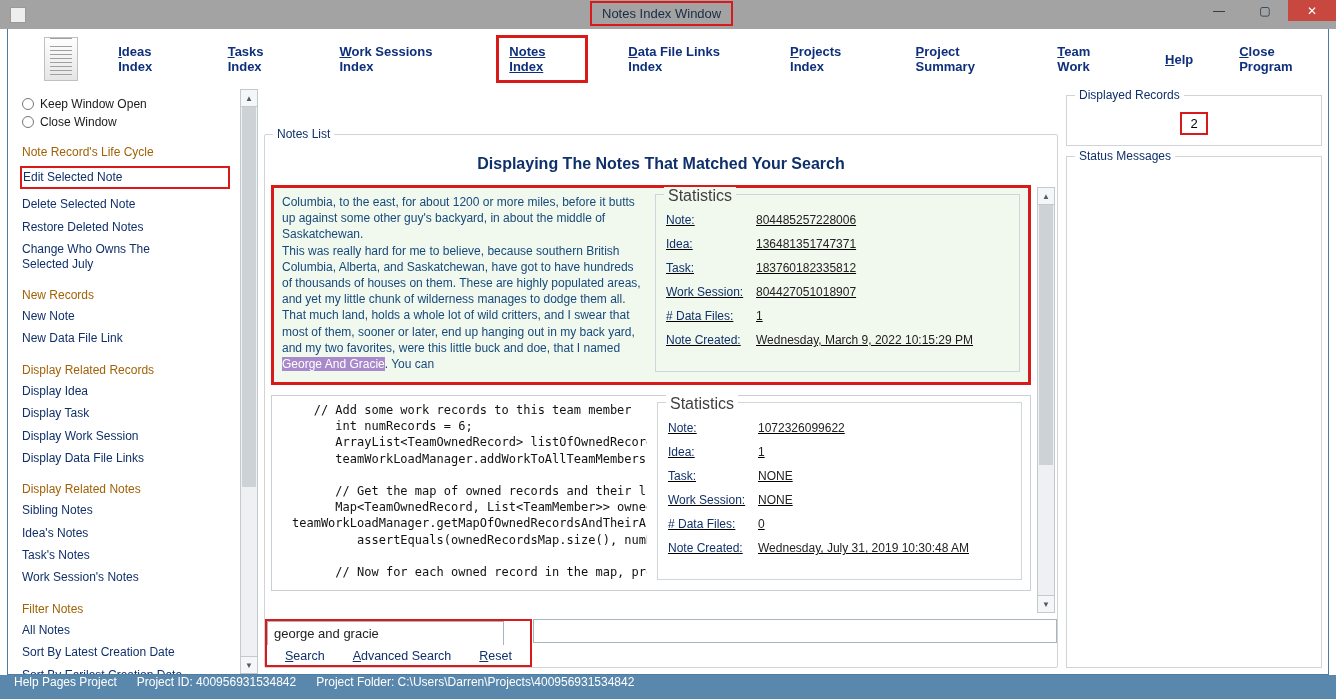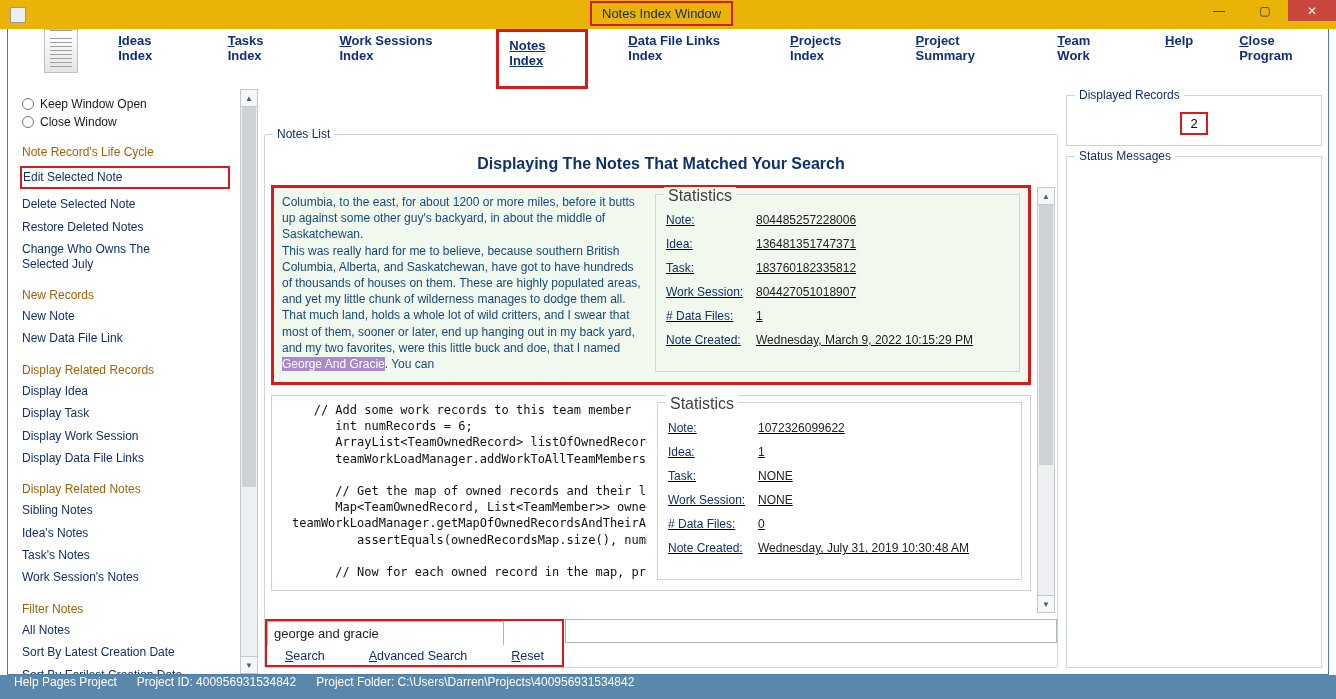--- a/index.html
+++ b/index.html
@@ -1,30 +1,30 @@
 <!DOCTYPE html>
 <html><head>
 <meta charset="utf-8">
 <style>
   * { box-sizing: border-box; margin: 0; padding: 0; }
   body { font-family: "Segoe UI", Tahoma, Arial, sans-serif; font-size: 12px; background: #fff; width: 1336px; height: 699px; overflow: hidden; position: relative; }
 
   
-  .titlebar { height: 29px; background: #eab308; display: flex; align-items: center; position: relative; }
+  .titlebar { height: 29px; background: #a3a3a3; display: flex; align-items: center; position: relative; }
   .titlebar .sys-icon { width: 16px; height: 16px; margin-left: 10px; background: #eee; border: 1px solid #999; }
   .titlebar .title-wrap { position: absolute; left: 590px; top: 1px; border: 2px solid #d81a1a; }
   .titlebar .title { color: #182c42; padding: 3px 10px; display: inline-block; font-size: 13px; }
   .titlebar .win-btns { position: absolute; right: 0; top: 0; display: flex; }
   .titlebar .win-btn { width: 46px; height: 21px; display: flex; align-items: center; justify-content: center; color: #203040; font-family: Arial; }
   .titlebar .win-btn.close { background: #c8473e; color: #fff; width: 48px; }
 
   .app-body { position: absolute; top: 29px; left: 7px; right: 7px; bottom: 24px; background: #fff; border: 1px solid #4c7da5; border-top: none; display: flex; flex-direction: column; }
 
   
-  .menubar { height: 60px; display: flex; padding-left: 36px; gap: 34px; position: relative; }
+  .menubar { height: 60px; display: flex; align-items: center; padding-left: 36px; gap: 34px; position: relative; }
   .menubar .logo { width: 38px; height: 44px; background: linear-gradient(#fff 0%, #e5e5e5 100%); border: 1px solid #c0c0c0; position: relative; }
   .menubar .logo::before, .menubar .logo::after { content:""; position:absolute; left:5px; right:5px; height:1px; background:#a0a0a0; }
   .menubar .logo::before { top:8px; box-shadow: 0 4px 0 #a0a0a0, 0 8px 0 #a0a0a0, 0 12px 0 #a0a0a0, 0 16px 0 #a0a0a0, 0 20px 0 #a0a0a0, 0 24px 0 #a0a0a0, 0 28px 0 #a0a0a0; }
   .menu-item { color: #0e2f7b; font-size: 13px; font-weight: bold; cursor: pointer; padding: 4px 6px; position: relative; }
   .menu-item .ul { text-decoration: underline; }
   .menu-item.active-box { border: 3px solid #d81a1a; padding: 6px 10px; }
   .menu-item.active-box span.lbl { text-decoration: underline; }
 
   .content-area { flex:1; display:flex; min-height:0; }
 
@@ -69,21 +69,21 @@
   .stat-row:first-of-type { margin-top:14px; }
   .stat-label { width:90px; color:#10306a;}
   .stat-value { color:#222; }
   .highlight { background:#a88acb; color:#fff; }
 
   .search-bar { margin-top:4px; }
   .search-bar .box-wrap { border:2px solid #d81a1a; display:inline-block; padding:0; }
   .search-bar input.search-field { width: 780px; height: 24px; border:1px solid #a9b4bd; padding: 2px 6px; font-size:13px; color:#222; outline: none; }
   .search-bar .box-wrap input.search-field { width: 237px; border-bottom:none; }
   .search-row { display:flex; gap:1px; align-items:flex-start;}
-  .search-links { display:flex; gap:44px; padding: 4px 18px 2px; align-items: flex-end; }
+  .search-links { display:flex; gap:28px; padding: 4px 18px 2px; align-items: flex-end; }
   .search-links .sl { color:#10306a; font-size:12.5px; cursor:pointer; }
   .search-links .sl .ul { text-decoration: underline; }
 
   
   .right-col { width: 264px; padding: 6px 6px 6px 2px; display:flex; flex-direction:column; gap:10px; }
   .right-fs { border:1px solid #d0d4d7; position:relative; padding: 16px 8px 10px 8px; }
   .right-fs .legend { position:absolute; top:-8px; left:8px; background:#fff; padding:0 4px; color:#10306a; font-size:12px;}
   .disp-rec { display:flex; justify-content:center;}
   .disp-rec .val-box { border:2px solid #d81a1a; padding:2px 8px; font-size:13px; }
   .right-fs.messages { flex:1;padding-left:9px; }

